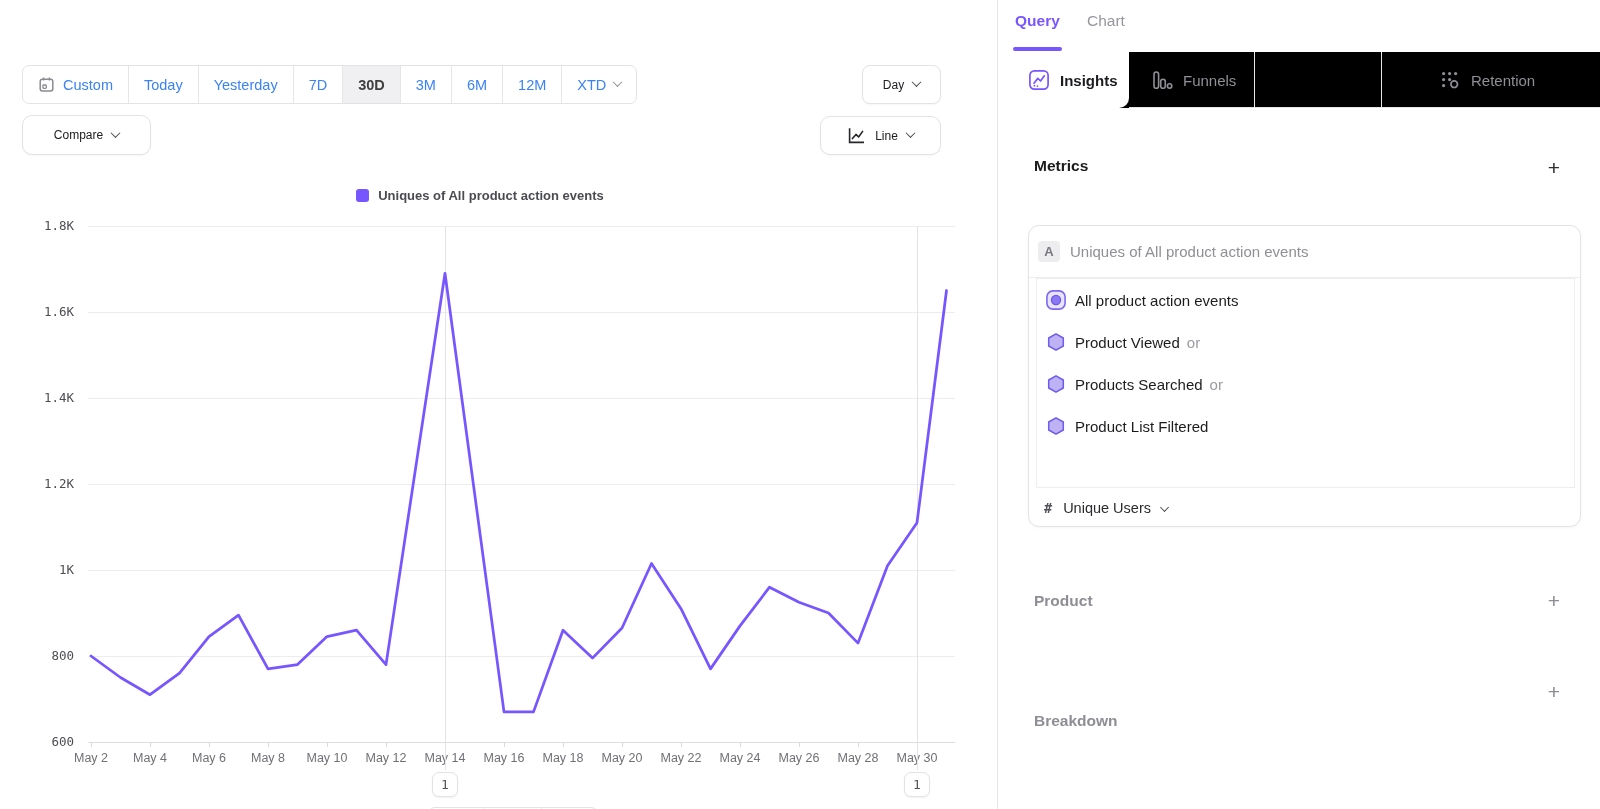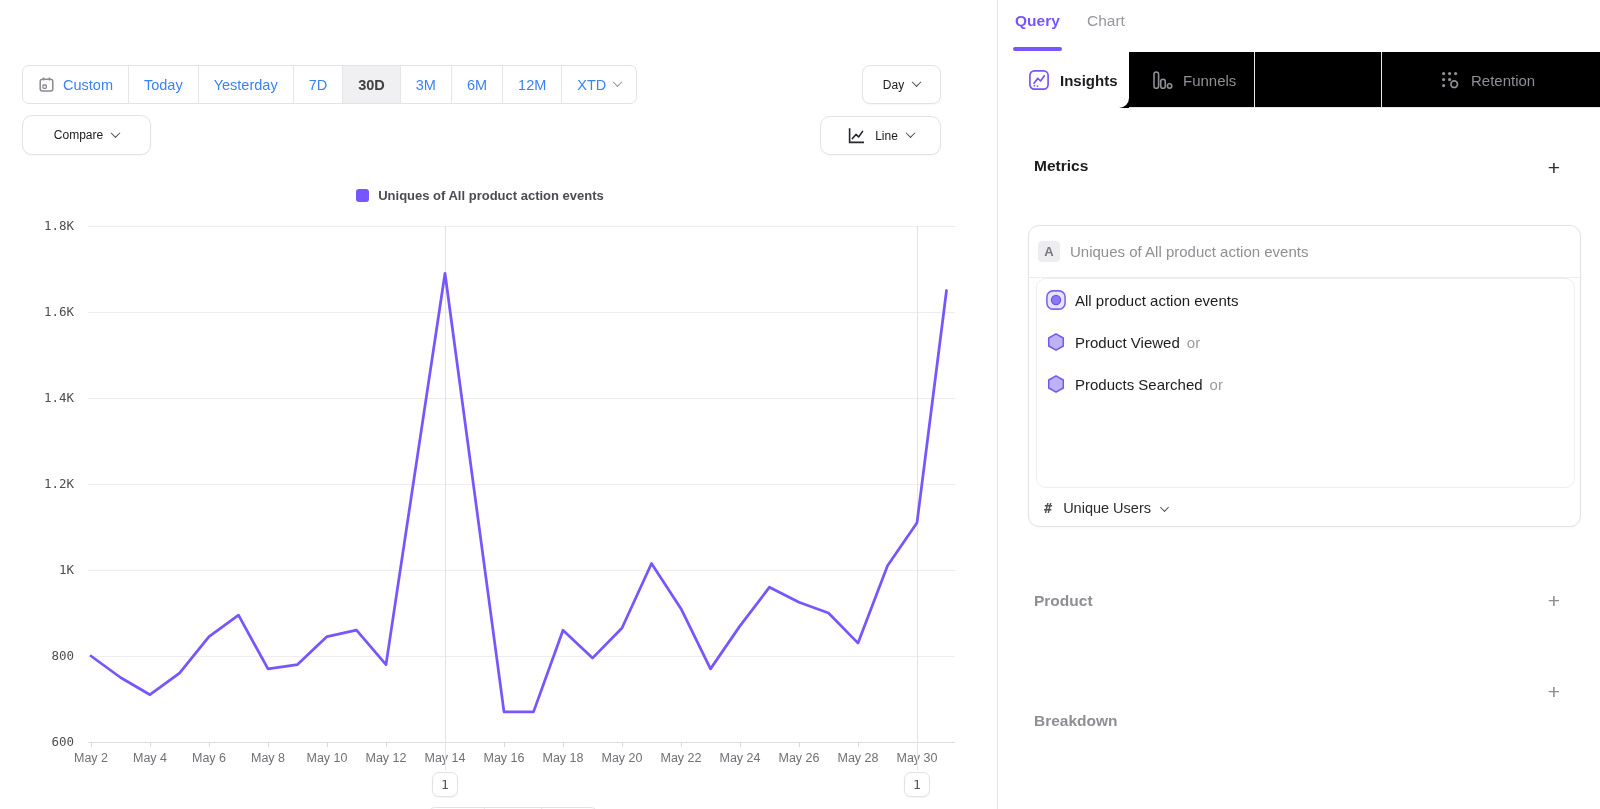--- a/index.html
+++ b/index.html
@@ -62,21 +62,21 @@
   .plus-btn.dim{color:#8d8d93;}
 
   .metric-card{position:absolute;left:30px;top:225px;width:553px;height:302px;background:#fff;
     border:1px solid #e4e4e7;border-radius:11px;box-shadow:0 1px 3px rgba(20,20,30,.04);}
   .mc-header{height:52px;border-bottom:1px solid #ededf0;display:flex;align-items:center;
     padding-left:9px;cursor:pointer;}
   .a-badge{width:22px;height:21px;border-radius:4px;background:#ededef;color:#77777e;
     font-size:13px;font-weight:600;display:flex;align-items:center;justify-content:center;}
   .mc-summary{margin-left:10px;font-size:15px;color:#8f8f95;}
   .event-card{position:absolute;left:7px;top:52px;width:539px;height:210px;
-    border:1px solid #eeeef1;border-radius:10px;background:#fff;overflow:hidden;}
+    border:1px solid #eeeef1;border-radius:0;background:#fff;overflow:hidden;}
   .ev-row{height:42px;display:flex;align-items:center;padding-left:8px;cursor:pointer;}
   .ev-icon{width:22px;height:22px;display:flex;align-items:center;justify-content:center;flex:none;}
   .ev-label{margin-left:8px;font-size:15px;font-weight:500;color:#1c1c1f;}
   .ev-suffix{margin-left:7px;font-size:15px;color:#9b9ba1;}
   .ev-row.add .ev-label{color:#9b9ba1;font-weight:400;}
   .agg-row{position:absolute;left:0;top:262px;width:100%;height:40px;display:flex;
     align-items:center;padding-left:15px;cursor:pointer;}
   .hash{font-family:"DejaVu Sans Mono",monospace;font-size:13.5px;font-weight:600;color:#515157;}
   .agg-label{margin-left:11px;font-size:14.5px;font-weight:500;color:#2b2b2f;}
   .agg-row .chev{margin-left:10px;transform:scale(.9) rotate(45deg);}
@@ -282,20 +282,28 @@
       </div>
       <div class="ev-row">
         <span class="ev-icon">
           <svg width="20" height="20" viewBox="0 0 20 20">
             <polygon points="10,1.8 17.3,6 17.3,14 10,18.2 2.7,14 2.7,6" fill="#beb2f4" stroke="#6e5beb" stroke-width="1.5" stroke-linejoin="round"></polygon>
           </svg>
         </span>
         <span class="ev-label">Products Searched</span>
         <span class="ev-suffix">or</span>
       </div>
+      <div class="ev-row">
+        <span class="ev-icon">
+          <svg width="20" height="20" viewBox="0 0 20 20">
+            <polygon points="10,1.8 17.3,6 17.3,14 10,18.2 2.7,14 2.7,6" fill="#beb2f4" stroke="#6e5beb" stroke-width="1.5" stroke-linejoin="round"></polygon>
+          </svg>
+        </span>
+        <span class="ev-label">Product List Filtered</span>
+      </div>
     </div>
 
     <div class="agg-row">
       <span class="hash">#</span>
       <span class="agg-label">Unique Users</span>
       <span class="chev"></span>
     </div>
   </div>
 
   <div class="section-h dim" style="left:36px;top:592px;">Product</div>

